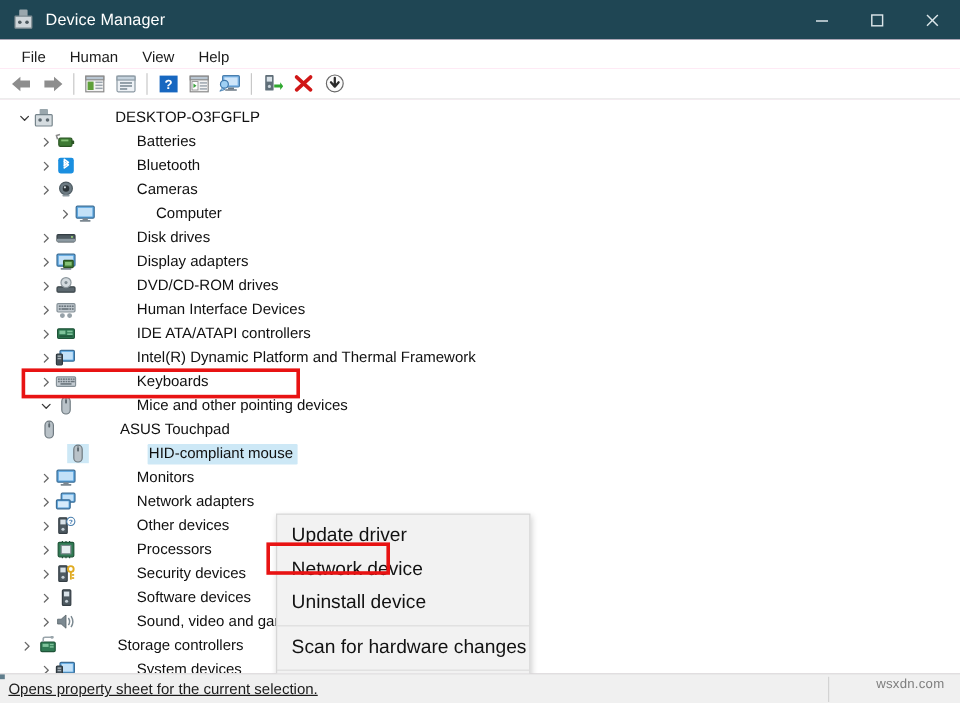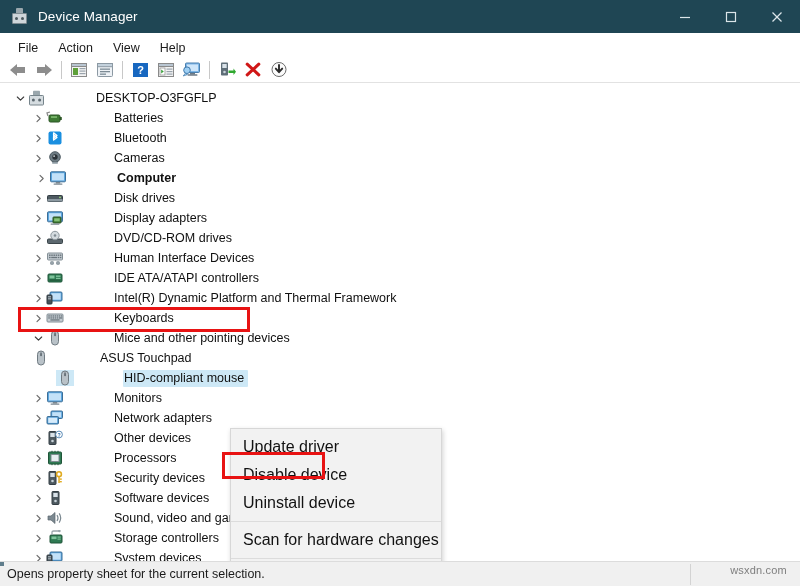--- a/index.html
+++ b/index.html
@@ -184,20 +184,21 @@
     width: 800px; height: 25px;
     background: #f0f0f0;
     border-top: 1px solid #dcdcdc;
     display: flex; align-items: center;
     box-sizing: border-box;
   }
   .status-text {
     font-size: 12.5px;
     color: #1b1b1b;
     padding-left: 7px;
+    text-decoration: underline;
   }
   .status-sep {
     position: absolute;
     left: 690px; top: 2px;
     width: 1px; height: 21px;
     background: #d3d3d3;
   }
   .watermark {
     position: absolute;
     right: 13px; top: 0; height: 15px;
@@ -240,21 +241,21 @@
         <svg width="12" height="12" viewBox="0 0 12 12">
           <line x1="1.5" y1="1.5" x2="10.5" y2="10.5" stroke="#dbe5e9" stroke-width="1.2"></line>
           <line x1="10.5" y1="1.5" x2="1.5" y2="10.5" stroke="#dbe5e9" stroke-width="1.2"></line>
         </svg>
       </div>
     </div>
   </div>
 
   <div class="menubar">
     <div class="menu-item">File</div>
-    <div class="menu-item">Action</div>
+    <div class="menu-item">Human</div>
     <div class="menu-item">View</div>
     <div class="menu-item">Help</div>
   </div>
 
   <div class="toolbar">
 
     <div class="tb-btn">
       <svg width="20" height="16" viewBox="0 0 20 16">
         <path d="M9 2 L2 8 L9 14 L9 11 L17 11 L17 5 L9 5 Z" fill="#8d8d8d"></path>
       </svg>
@@ -402,21 +403,21 @@
         <svg width="18" height="16" viewBox="0 0 18 16">
           <circle cx="9" cy="7" r="5.3" fill="#6d7b83" stroke="#4c5960"></circle>
           <circle cx="9" cy="7" r="2.7" fill="#2b3338"></circle>
           <circle cx="8.1" cy="6.1" r="0.9" fill="#cfd8dd"></circle>
           <rect x="6" y="12" width="6" height="1.8" rx="0.8" fill="#8d9aa2"></rect>
         </svg>
       </div>
       <span class="trow-label-bg">Cameras</span>
     </div>
 
-    <div class="trow" style="top:85px; padding-left:33px;font-weight:bold;">
+    <div class="trow" style="top:85px; padding-left:46px;">
       <div class="twisty">
         <svg width="9" height="9" viewBox="0 0 9 9">
             <path d="M3 1.3 L6.2 4.5 L3 7.7" fill="none" stroke="#6a6a6a" stroke-width="1.1" stroke-linecap="round" stroke-linejoin="round"></path>
           </svg>
       </div>
       <div class="tico">
         <svg width="18" height="16" viewBox="0 0 18 16">
           <rect x="1.5" y="1.8" width="15" height="10" rx="1" fill="#5aa6e0" stroke="#3d6e96"></rect>
           <rect x="3" y="3.2" width="12" height="7.2" fill="#c3e1f8"></rect>
           <rect x="6.8" y="12" width="4.4" height="1.6" fill="#7b8790"></rect>
@@ -728,21 +729,21 @@
       <div class="tico">
         <svg width="18" height="16" viewBox="0 0 18 16">
           <path d="M2 6 L5 6 L9 2.5 L9 13.5 L5 10 L2 10 Z" fill="#7c8991" stroke="#5a666d" stroke-width="0.7"></path>
           <path d="M11 5 Q13 8 11 11" fill="none" stroke="#7c8991" stroke-width="1.2"></path>
           <path d="M13.2 3.4 Q16.2 8 13.2 12.6" fill="none" stroke="#7c8991" stroke-width="1.2"></path>
         </svg>
       </div>
       <span class="trow-label-bg">Sound, video and game controllers</span>
     </div>
 
-    <div class="trow" style="top:445px; padding-left:30px;">
+    <div class="trow" style="top:445px; padding-left:14px;">
       <div class="twisty">
         <svg width="9" height="9" viewBox="0 0 9 9">
             <path d="M3 1.3 L6.2 4.5 L3 7.7" fill="none" stroke="#6a6a6a" stroke-width="1.1" stroke-linecap="round" stroke-linejoin="round"></path>
           </svg>
       </div>
       <div class="tico">
         <svg width="18" height="16" viewBox="0 0 18 16">
           <rect x="4" y="5" width="12" height="8" rx="1" fill="#2f7a53" stroke="#1f5438"></rect>
           <rect x="5.5" y="6.5" width="5" height="2.6" fill="#7fc39b"></rect>
           <rect x="11.5" y="6.5" width="3.2" height="1.2" fill="#7fc39b"></rect>
@@ -767,21 +768,21 @@
           <rect x="1" y="5" width="5" height="9" rx="0.8" fill="#46525a" stroke="#2e383e"></rect>
           <rect x="2" y="6.2" width="3" height="1.2" fill="#aab5bb"></rect>
           <rect x="2" y="8.2" width="3" height="1.2" fill="#aab5bb"></rect>
         </svg>
       </div>
       <span class="trow-label-bg">System devices</span>
     </div>
 
     <div class="ctxmenu">
       <div class="ctx-item">Update driver</div>
-      <div class="ctx-item">Disable device</div>
+      <div class="ctx-item">Network device</div>
       <div class="ctx-item">Uninstall device</div>
       <div class="ctx-sep"></div>
       <div class="ctx-item">Scan for hardware changes</div>
       <div class="ctx-sep"></div>
 
     </div>
 
   </div>
 
   <div class="redbox" id="redbox-mice"></div>

